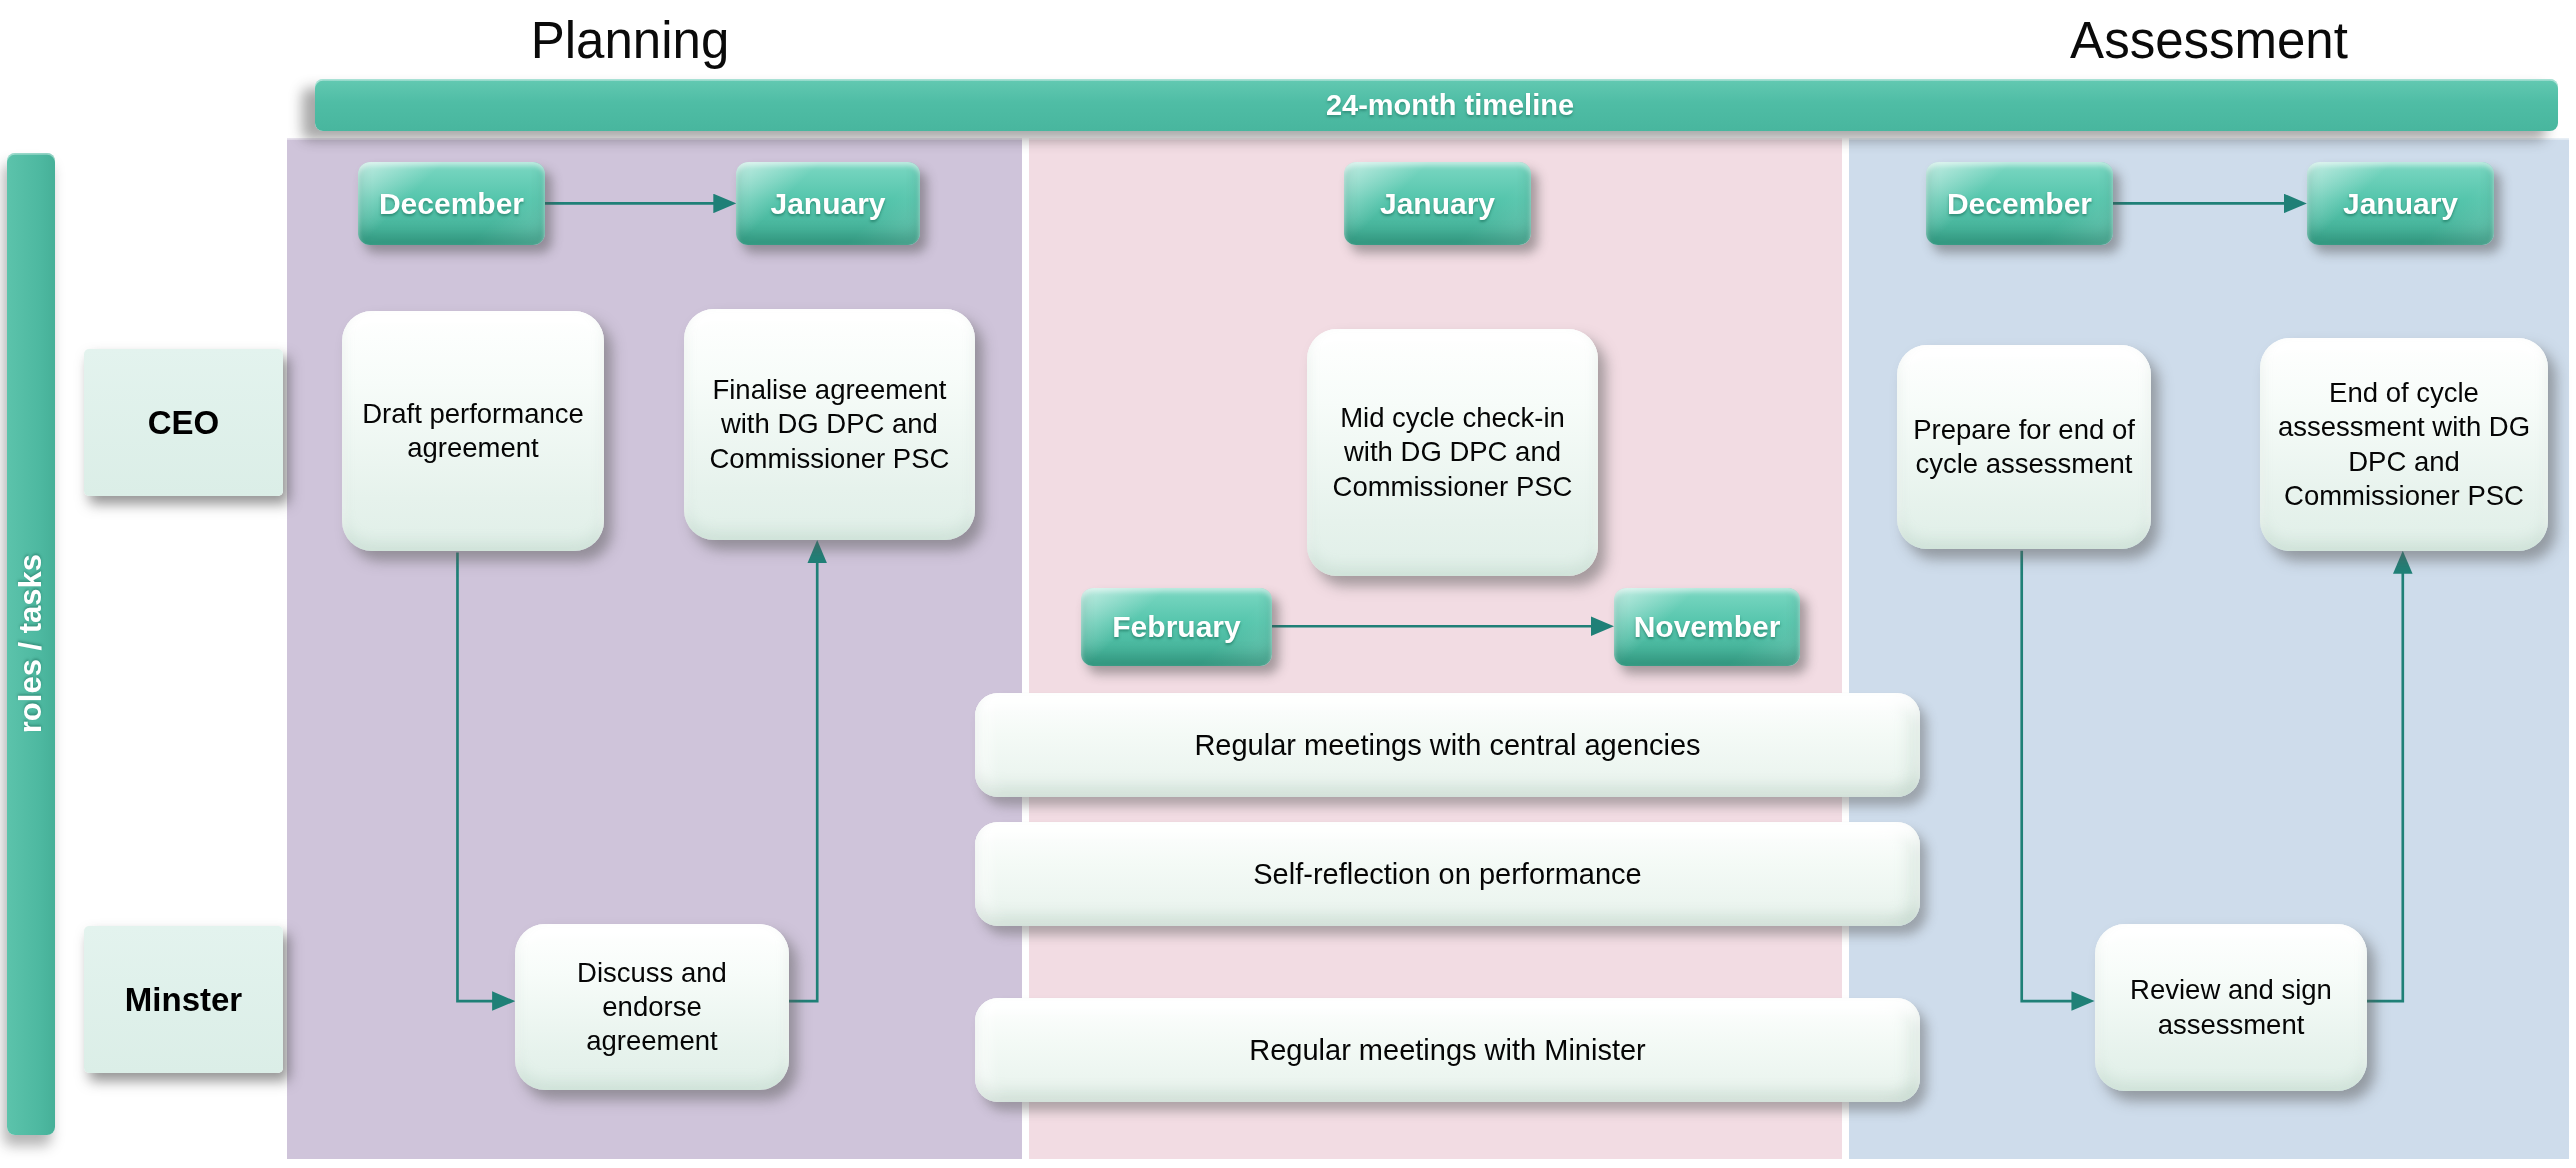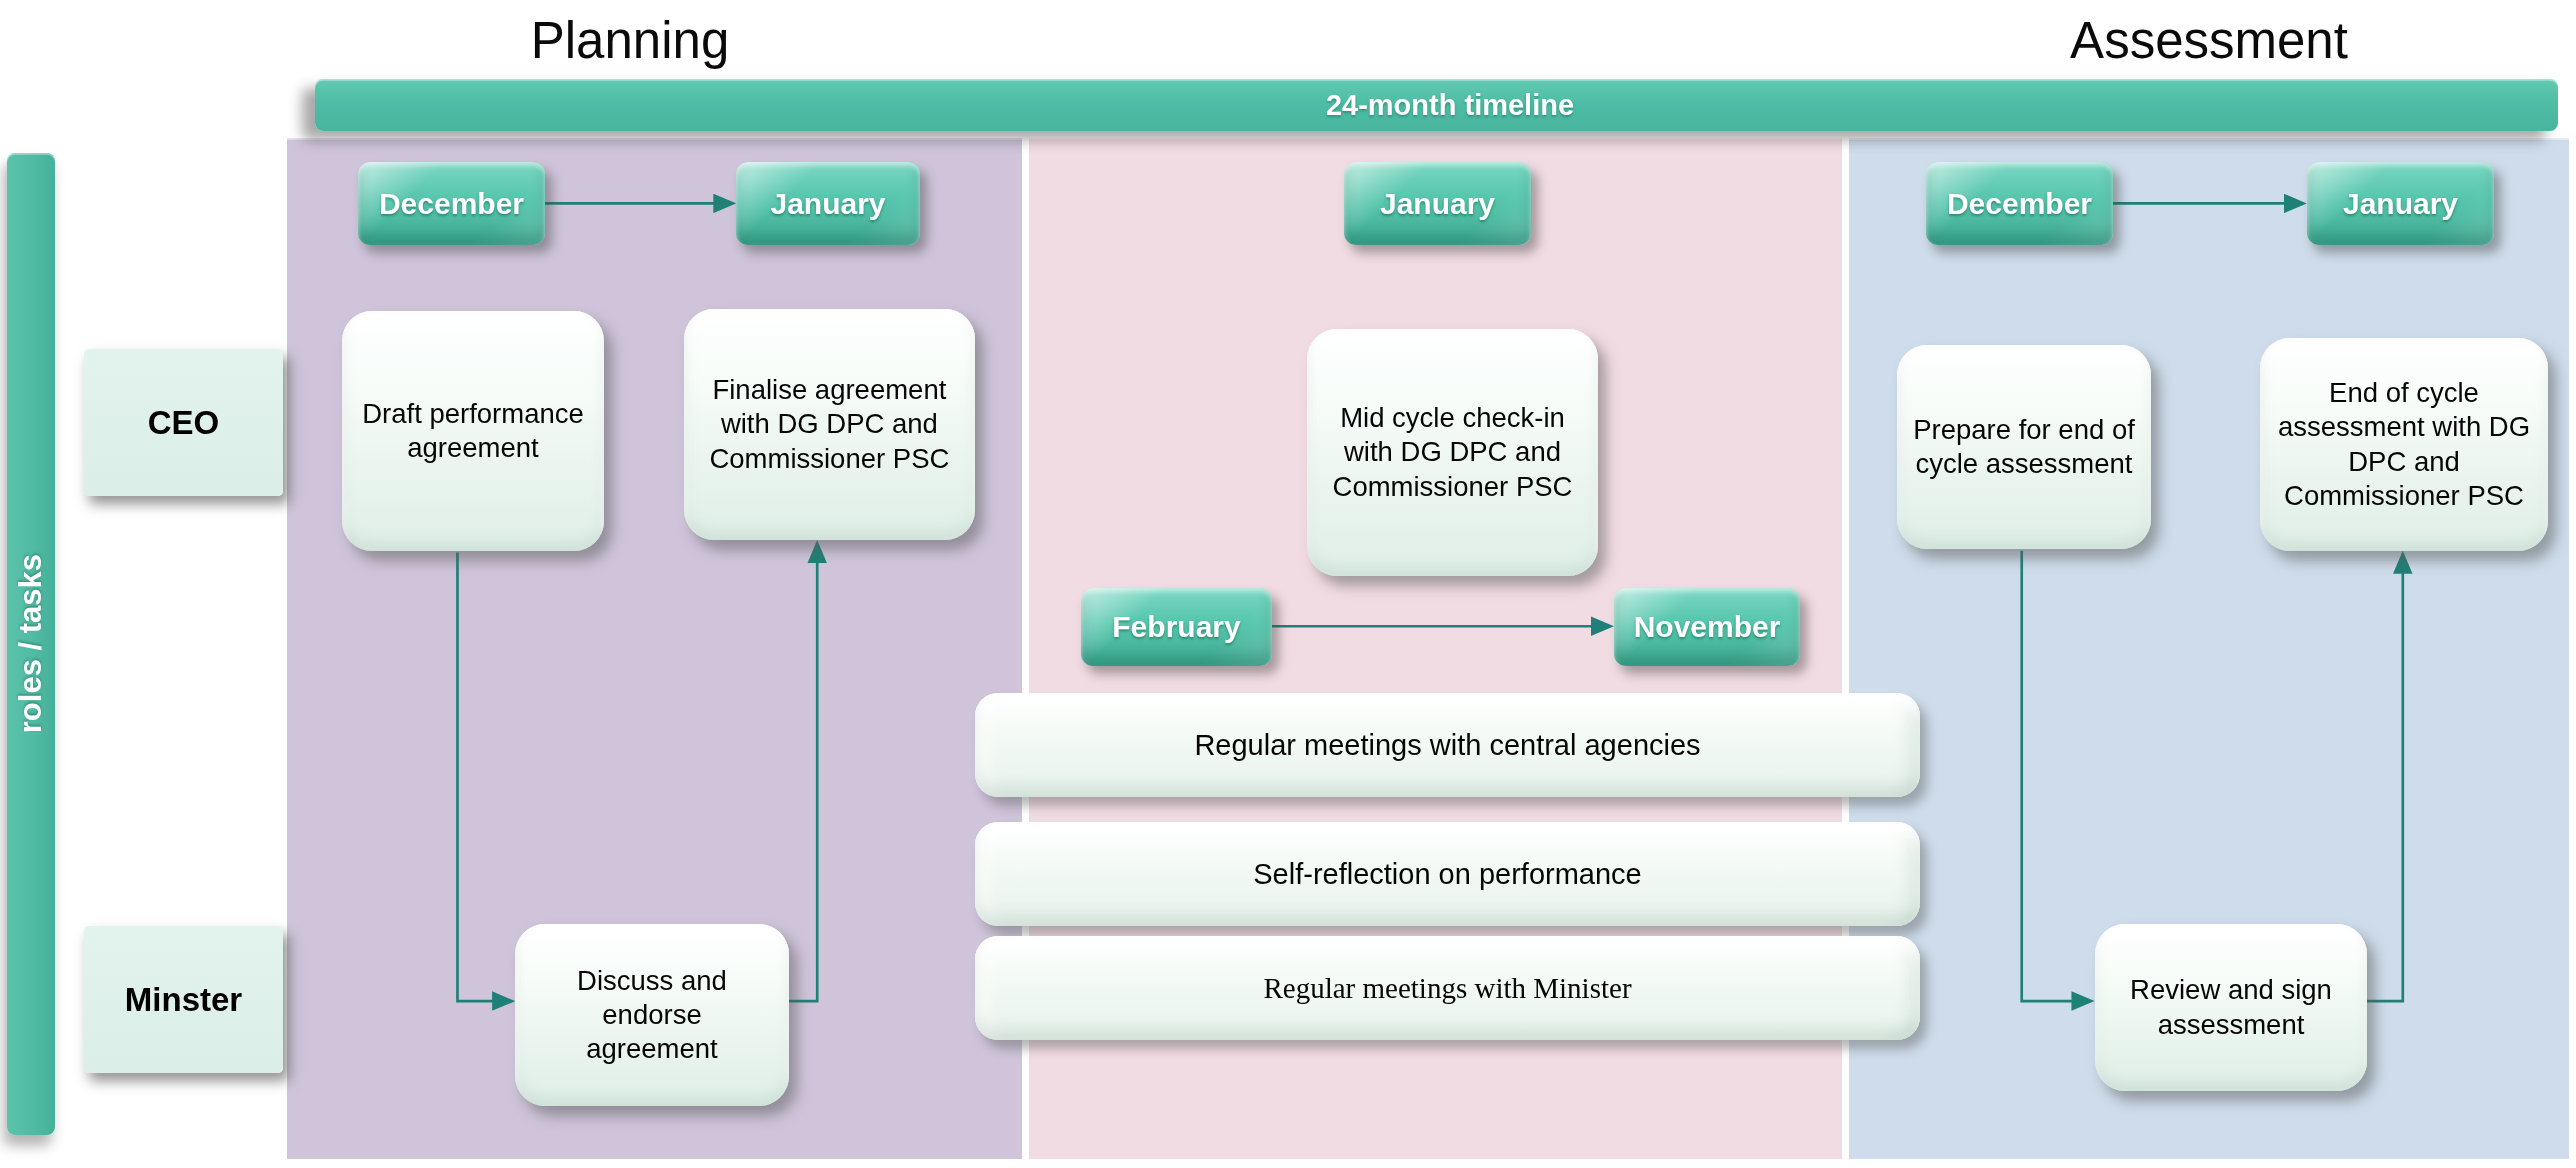--- a/index.html
+++ b/index.html
@@ -110,35 +110,35 @@
   <div class="role-box" style="top:926px;">Minster</div>
 
   <div class="month-btn" style="left:358px;top:162px;width:187px;height:83px;">
     <span>December</span>
   </div>
   <div class="month-btn" style="left:736px;top:162px;width:184px;height:83px;">
     <span>January</span>
   </div>
   <div class="task-box" style="left:342px;top:311px;width:230px;height:240px;padding:0 16px;">Draft performance agreement</div>
   <div class="task-box" style="left:684px;top:309px;width:266px;height:231px;padding:0 12.4px;">Finalise agreement with DG DPC and Commissioner PSC</div>
-  <div class="task-box" style="left:515px;top:924px;width:238px;height:166px;padding:8px 18px;">Discuss and endorse agreement</div>
+  <div class="task-box" style="left:515px;top:924px;width:238px;height:166px;padding:0 18px;">Discuss and endorse agreement</div>
 
   <div class="month-btn" style="left:1344px;top:162px;width:187px;height:83px;">
     <span>January</span>
   </div>
   <div class="task-box" style="left:1307px;top:329px;width:259px;height:215px;padding:16px 16px;">Mid cycle check-in with DG DPC and Commissioner PSC</div>
   <div class="month-btn" style="left:1081px;top:588px;width:191px;height:78px;">
     <span>February</span>
   </div>
   <div class="month-btn" style="left:1614px;top:588px;width:186px;height:78px;justify-content:center;">
     <span>November</span>
   </div>
   <div class="wide-bar" style="top:693px;">Regular meetings with central agencies</div>
   <div class="wide-bar" style="top:822px;">Self-reflection on performance</div>
-  <div class="wide-bar" style="top:936px;font-family:Liberation Serif, serif;">Regular meetings with Minister</div>
+  <div class="wide-bar" style="top:998px;">Regular meetings with Minister</div>
 
   <div class="month-btn" style="left:1926px;top:162px;width:187px;height:83px;">
     <span>December</span>
   </div>
   <div class="month-btn" style="left:2307px;top:162px;width:187px;height:83px;">
     <span>January</span>
   </div>
   <div class="task-box" style="left:1897px;top:345px;width:222px;height:204px;padding:0 16px;">Prepare for end of cycle assessment</div>
   <div class="task-box" style="left:2260px;top:338px;width:272px;height:213px;padding:0 8px;">End of cycle assessment with DG DPC and Commissioner PSC</div>
   <div class="task-box" style="left:2095px;top:924px;width:236px;height:155px;padding:6px 18px;">Review and sign assessment</div>

